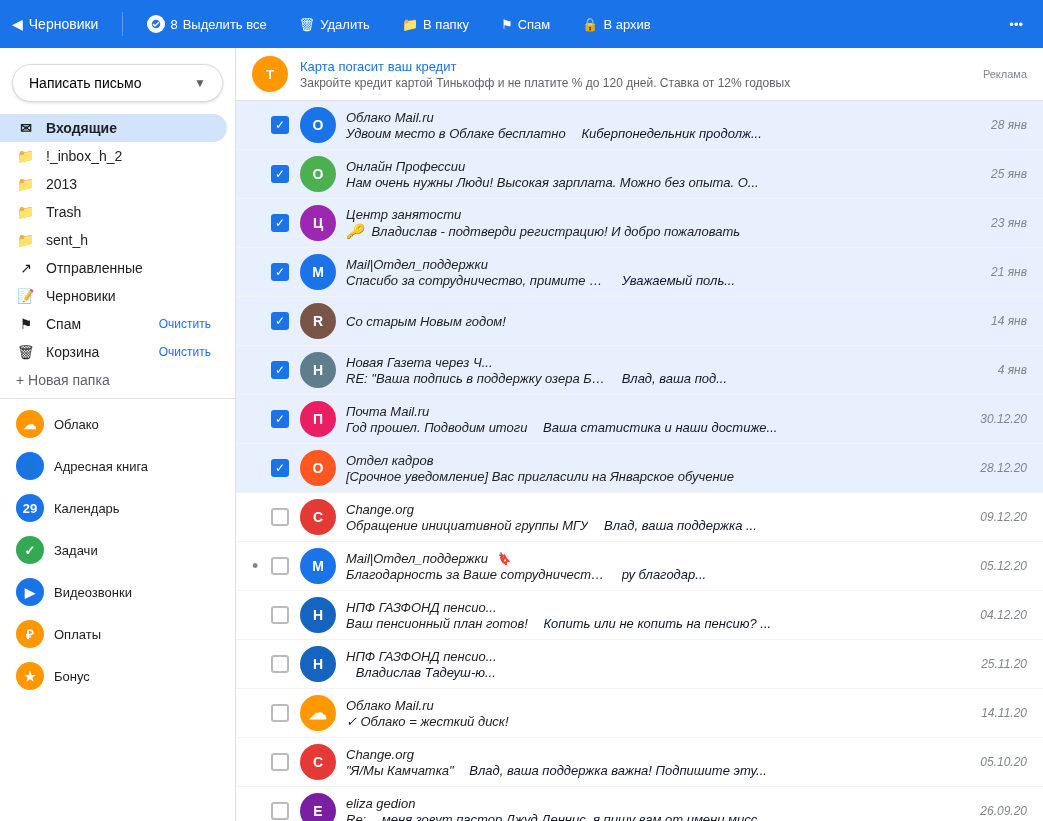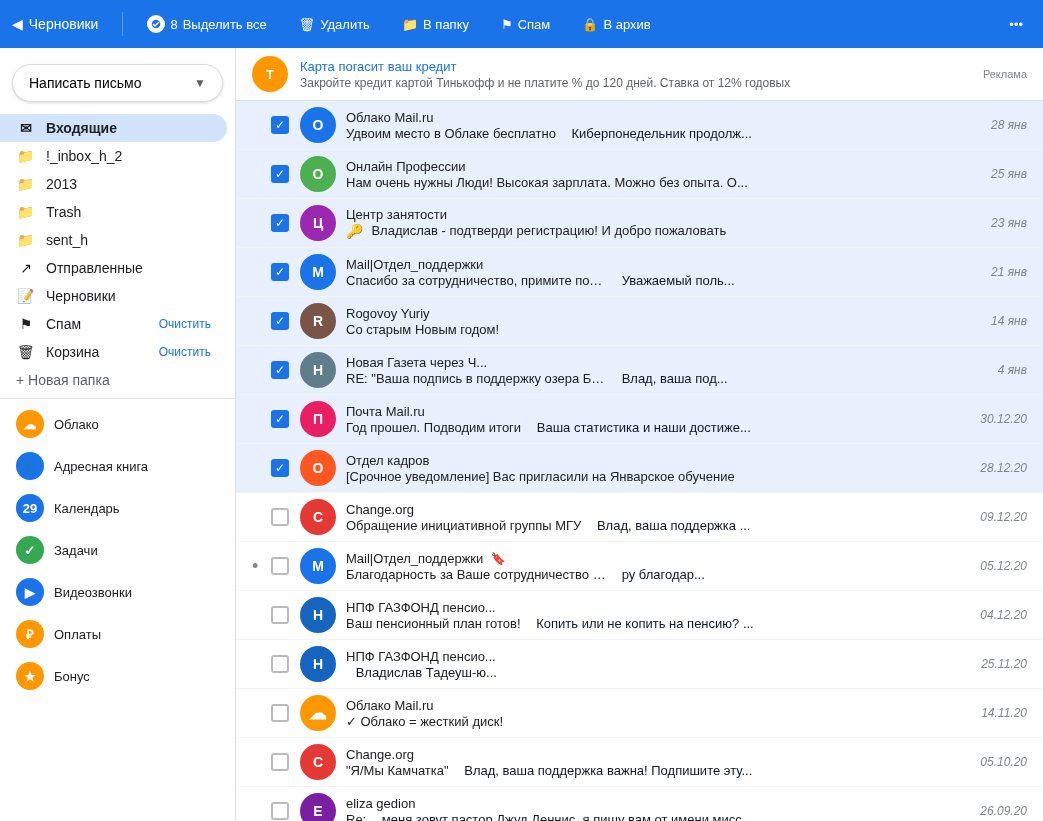--- a/index.html
+++ b/index.html
@@ -215,25 +215,25 @@
       border-radius: 50%;
       display: flex;
       align-items: center;
       justify-content: center;
       color: white;
       font-size: 14px;
       font-weight: bold;
       flex-shrink: 0;
     }
 
-    .email-body { flex: 1; min-width: 0; }
+    .email-body { flex: 1; min-width: 0; font-style: italic; }
     .email-top { display: flex; align-items: baseline; gap: 8px; }
     .sender-name { font-size: 13px; color: #202124; white-space: nowrap; overflow: hidden; text-overflow: ellipsis; max-width: 160px; }
     .bookmark-icon { font-size: 12px; color: #5f6368; }
-    .email-middle { display: flex; gap: 6px; align-items: flex-start; margin-top: 1px; }
+    .email-middle { display: flex; gap: 6px; align-items: center; margin-top: 1px; }
     .subject { font-size: 13px; color: #202124; white-space: nowrap; overflow: hidden; text-overflow: ellipsis; max-width: 260px; }
     .preview { font-size: 13px; color: #0f172a; white-space: nowrap; overflow: hidden; text-overflow: ellipsis; flex: 1; }
     .emoji { font-size: 14px; margin-right: 2px; }
 
     .date { font-size: 12px; color: #80868b; white-space: nowrap; margin-left: auto; flex-shrink: 0; font-style: italic; }
   </style>
 </head>
 <body>
 
 <div class="toolbar">
@@ -463,24 +463,20 @@
     </div>
     <span class="date">21 янв</span>
   </div>
         <div class="email-row selected">
     <span class="row-indicator"></span>
     <div class="checkbox-wrap">
             <div class="checkbox-blue">✓</div>
           </div>
     <div class="avatar" style="background:#795548">R</div>
     <div class="email-body">
-      <div class="email-top">
-        <span class="sender-name">Rogovoy Yuriy</span>
-
-      </div>
 
       <div class="email-middle">
 
         <span class="subject">Со старым Новым годом!</span>
         <span style="color:#80868b;font-size:13px"> &nbsp;</span>
       </div>
 
     </div>
     <span class="date">14 янв</span>
   </div>

